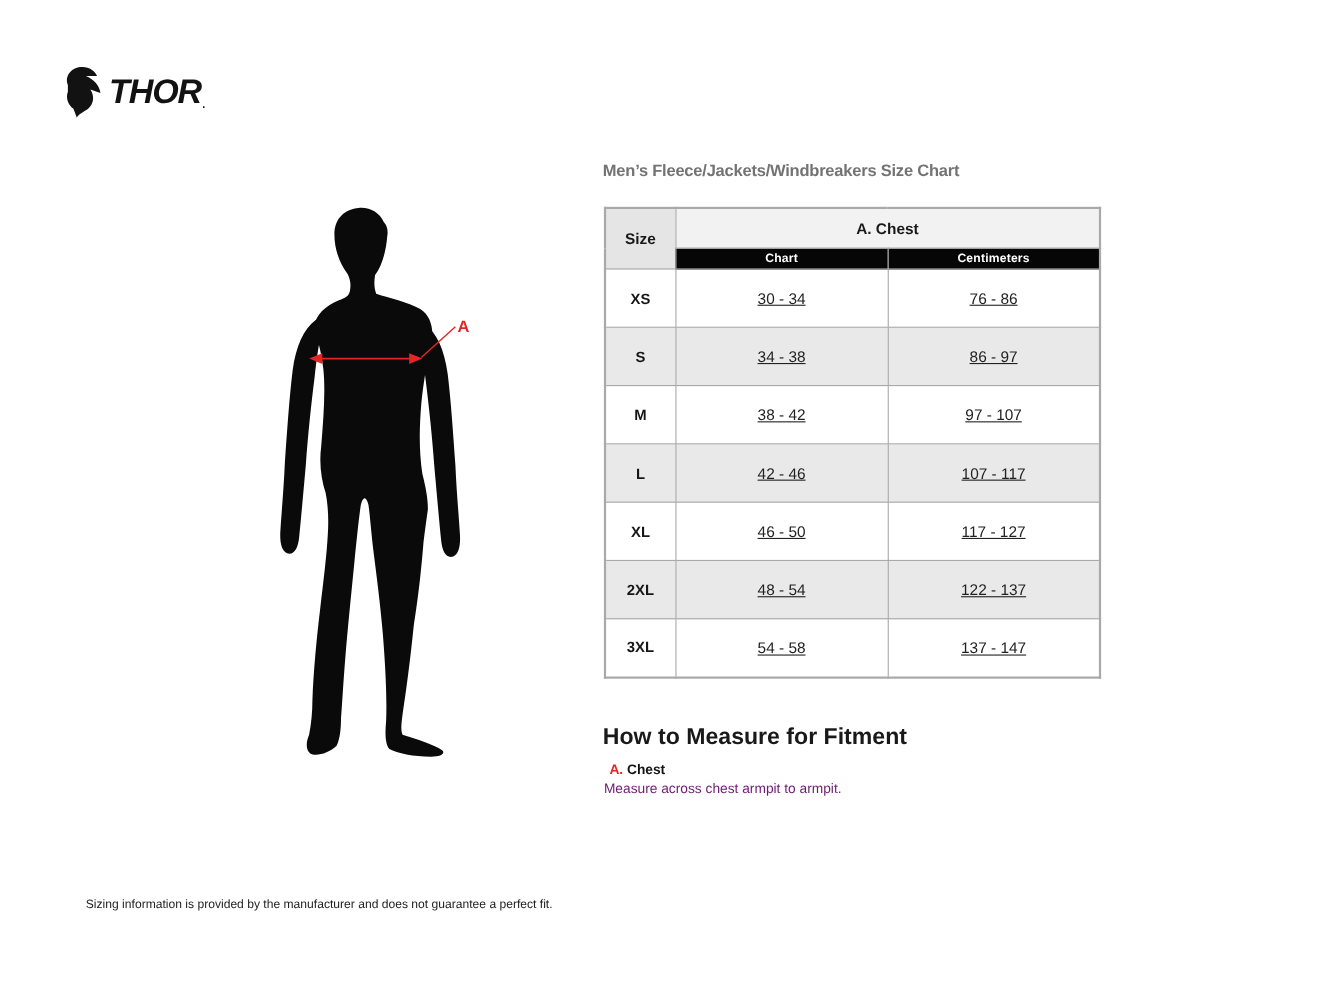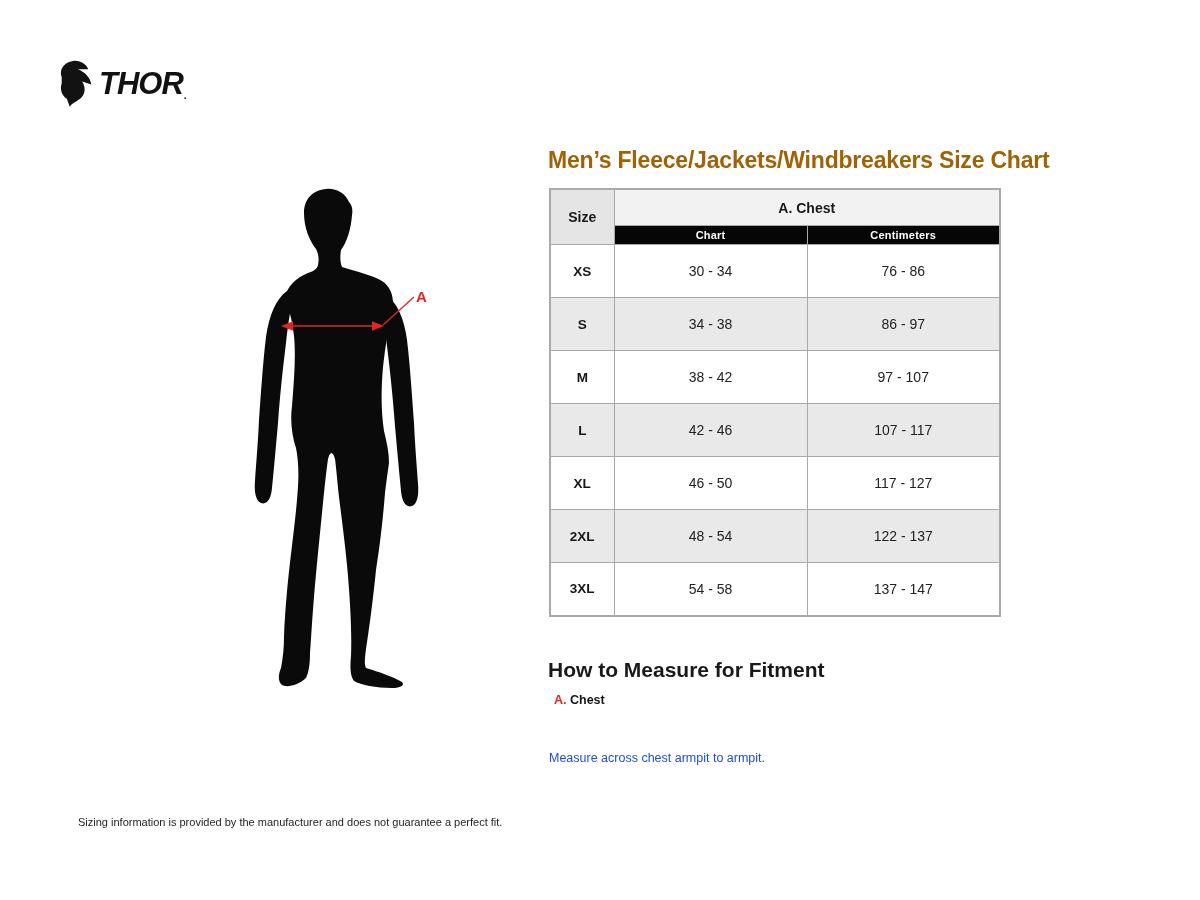--- a/index.html
+++ b/index.html
@@ -12,22 +12,22 @@
   .logo-icon{width:38px;height:47px;margin-right:4px;}
   .logo-text{
     font-size:31px;font-weight:900;font-style:italic;color:#121212;
     letter-spacing:-1px;line-height:47px;
   }
   .logo-tm{font-size:10px;font-weight:900;color:#121212;align-self:flex-end;margin:0 0 6px 1px;}
   
   .figure-wrap{position:absolute;left:240px;top:185px;width:200px;height:520px;}
   
   .chart-title{
-    position:absolute;left:548px;top:147px;font-size:23px;font-weight:bold;
-    color:#a16207;letter-spacing:-0.2px;
+    position:absolute;left:548px;top:147px;font-size:15px;font-weight:bold;
+    color:#737373;letter-spacing:-0.2px;
   }
   .size-table{
     position:absolute;left:549px;top:188px;width:450px;
     border-collapse:collapse;table-layout:fixed;background:#fff;
     border:2px solid #a9a9a9;
   }
   .size-table col.c-size{width:64px;}
   .size-table col.c-in{width:193px;}
   .size-table col.c-cm{width:193px;}
   .size-table th,.size-table td{
@@ -35,28 +35,28 @@
   }
   .th-size{background:#e5e5e5;font-size:14px;font-weight:bold;color:#191919;}
   .th-group{background:#f2f2f2;font-size:14px;font-weight:bold;color:#191919;height:35px;}
   .unit-row th{
     background:#060606;color:#ffffff;font-size:11px;font-weight:bold;height:18px;
     letter-spacing:0.2px;
   }
   .size-table tbody tr{height:53px;}
   .size-table tbody tr.alt td{background:#e9e9e9;}
   td.cell-size{font-size:13.5px;font-weight:bold;color:#161616;}
-  td.cell-val{font-size:14px;color:#222222;}
+  td.cell-val{font-size:14px;color:#222222;text-decoration:underline;}
   
   .howto-heading{
     position:absolute;left:548px;top:658px;font-size:21px;font-weight:bold;color:#191919;
   }
   .measure-item{position:absolute;left:554px;top:693px;font-size:12.5px;font-weight:bold;color:#141414;}
   .measure-letter{color:#e32526;}
-  .measure-desc{position:absolute;left:549px;top:710px;font-size:12.5px;color:#1d4ed8;margin-top:41px;}
+  .measure-desc{position:absolute;left:549px;top:710px;font-size:12.5px;color:#701a75;}
   
   .disclaimer{
     position:absolute;left:58px;top:816px;font-size:11px;line-height:13.5px;color:#1d1d1d;margin-left:20px;
   }
 </style>
 </head>
 <body>
 
 <div class="logo">
   <svg class="logo-icon" viewBox="0 0 36 46" aria-hidden="true">

